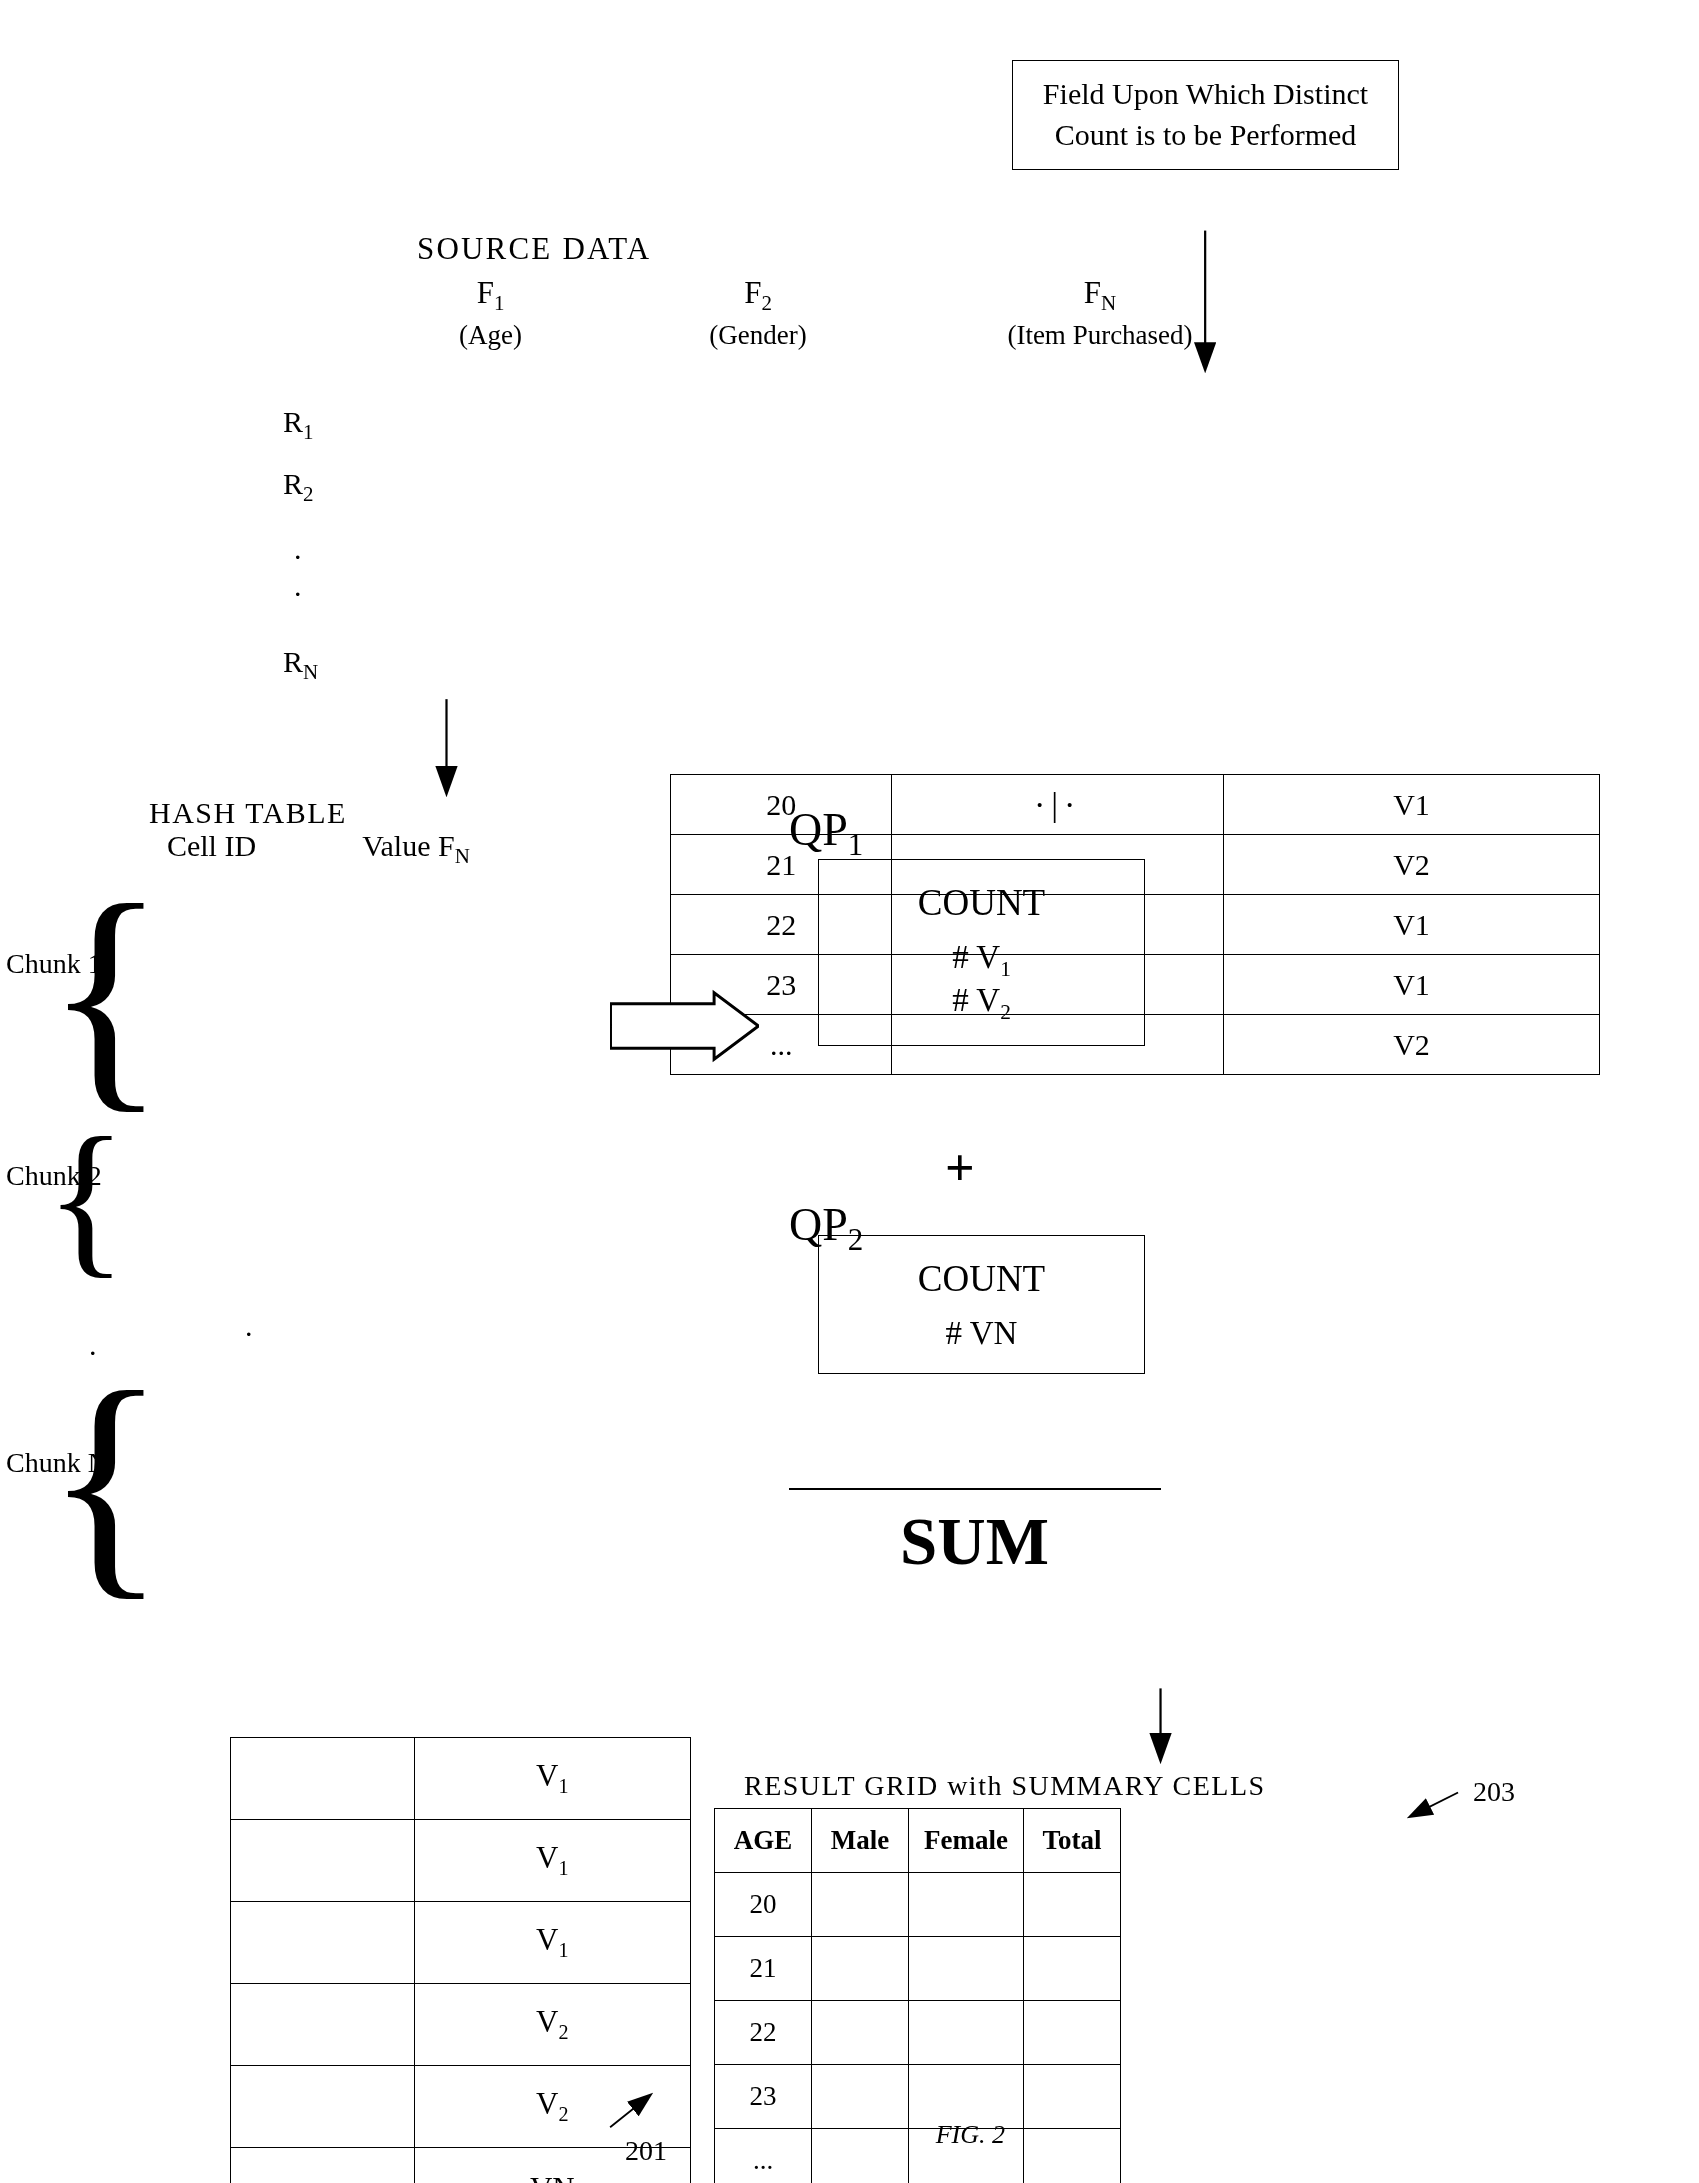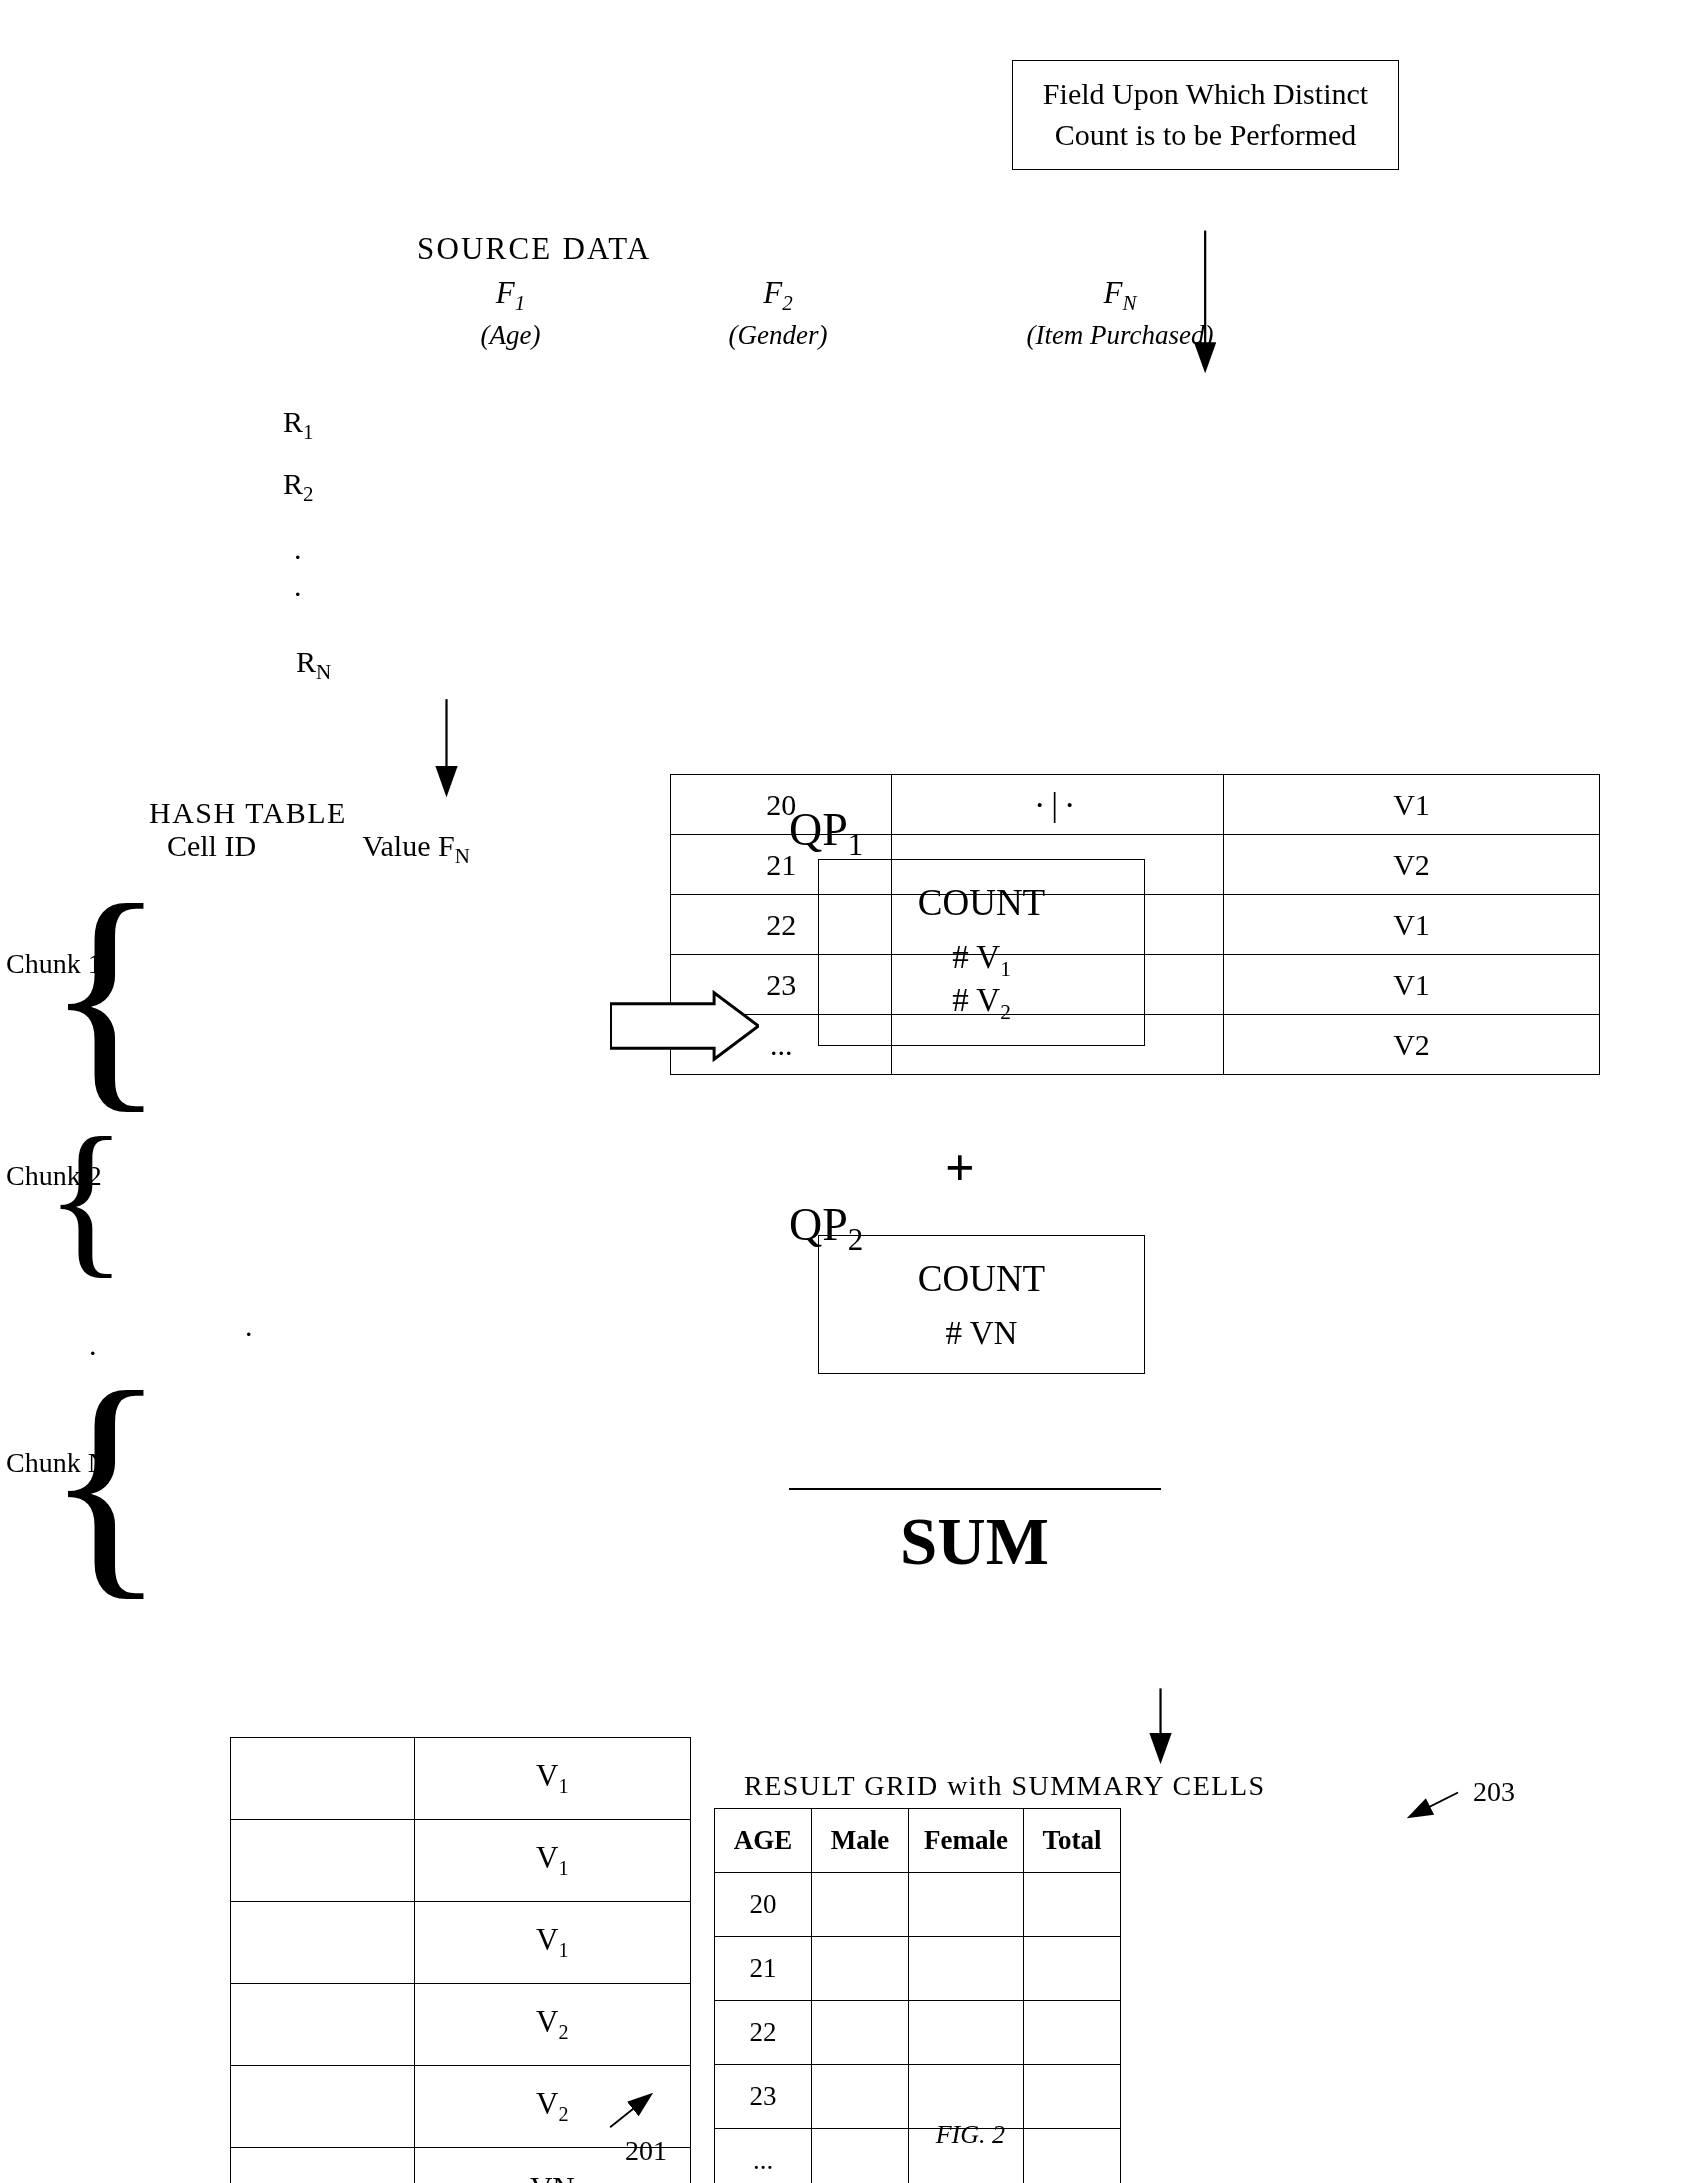--- a/index.html
+++ b/index.html
@@ -150,21 +150,21 @@
   </svg>
 
   <div class="field-box">
     <span>Field Upon Which Distinct Count is to be Performed</span>
   </div>
 
   <div class="source-data-label">
     <span>SOURCE DATA</span>
   </div>
 
-  <div style="position:absolute; top:275px; left:399px; display:flex; align-items:flex-start; gap:0px; width:930px;font-style:italic;">
+  <div style="position:absolute; top:275px; left:379px; display:flex; align-items:flex-start; gap:0px; width:930px;">
 
     <div style="width:223px; text-align:center; font-size:31px;">
       F<sub style="font-size:21px;">1</sub><br>
       <span style="font-size:27px;">(Age)</span>
     </div>
 
     <div style="width:312px; text-align:center; font-size:31px;">
       F<sub style="font-size:21px;">2</sub><br>
       <span style="font-size:27px;">(Gender)</span>
     </div>
@@ -215,21 +215,21 @@
   </div>
 
   <div style="position:absolute; top:405px; left:283px; font-size:30px;">
     R<sub style="font-size:21px;">1</sub>
   </div>
   <div style="position:absolute; top:467px; left:283px; font-size:30px;">
     R<sub style="font-size:21px;">2</sub>
   </div>
   <div style="position:absolute; top:532px; left:294px; font-size:30px;">.</div>
   <div style="position:absolute; top:569px; left:294px; font-size:30px;">.</div>
-  <div style="position:absolute; top:645px; left:296px; font-size:30px;">
+  <div style="position:absolute; top:645px; left:283px; font-size:30px;">
     R<sub style="font-size:21px;">N</sub>
   </div>
 
   <div class="hash-table-label">
     <span>HASH TABLE</span>
   </div>
 
   <div style="position:absolute; top:829px; left:115px; display:flex; font-size:30px; gap:4px; width:461px;">
     <div style="width:193px; text-align:center;">Cell ID</div>
     <div style="width:208px; text-align:center;">

